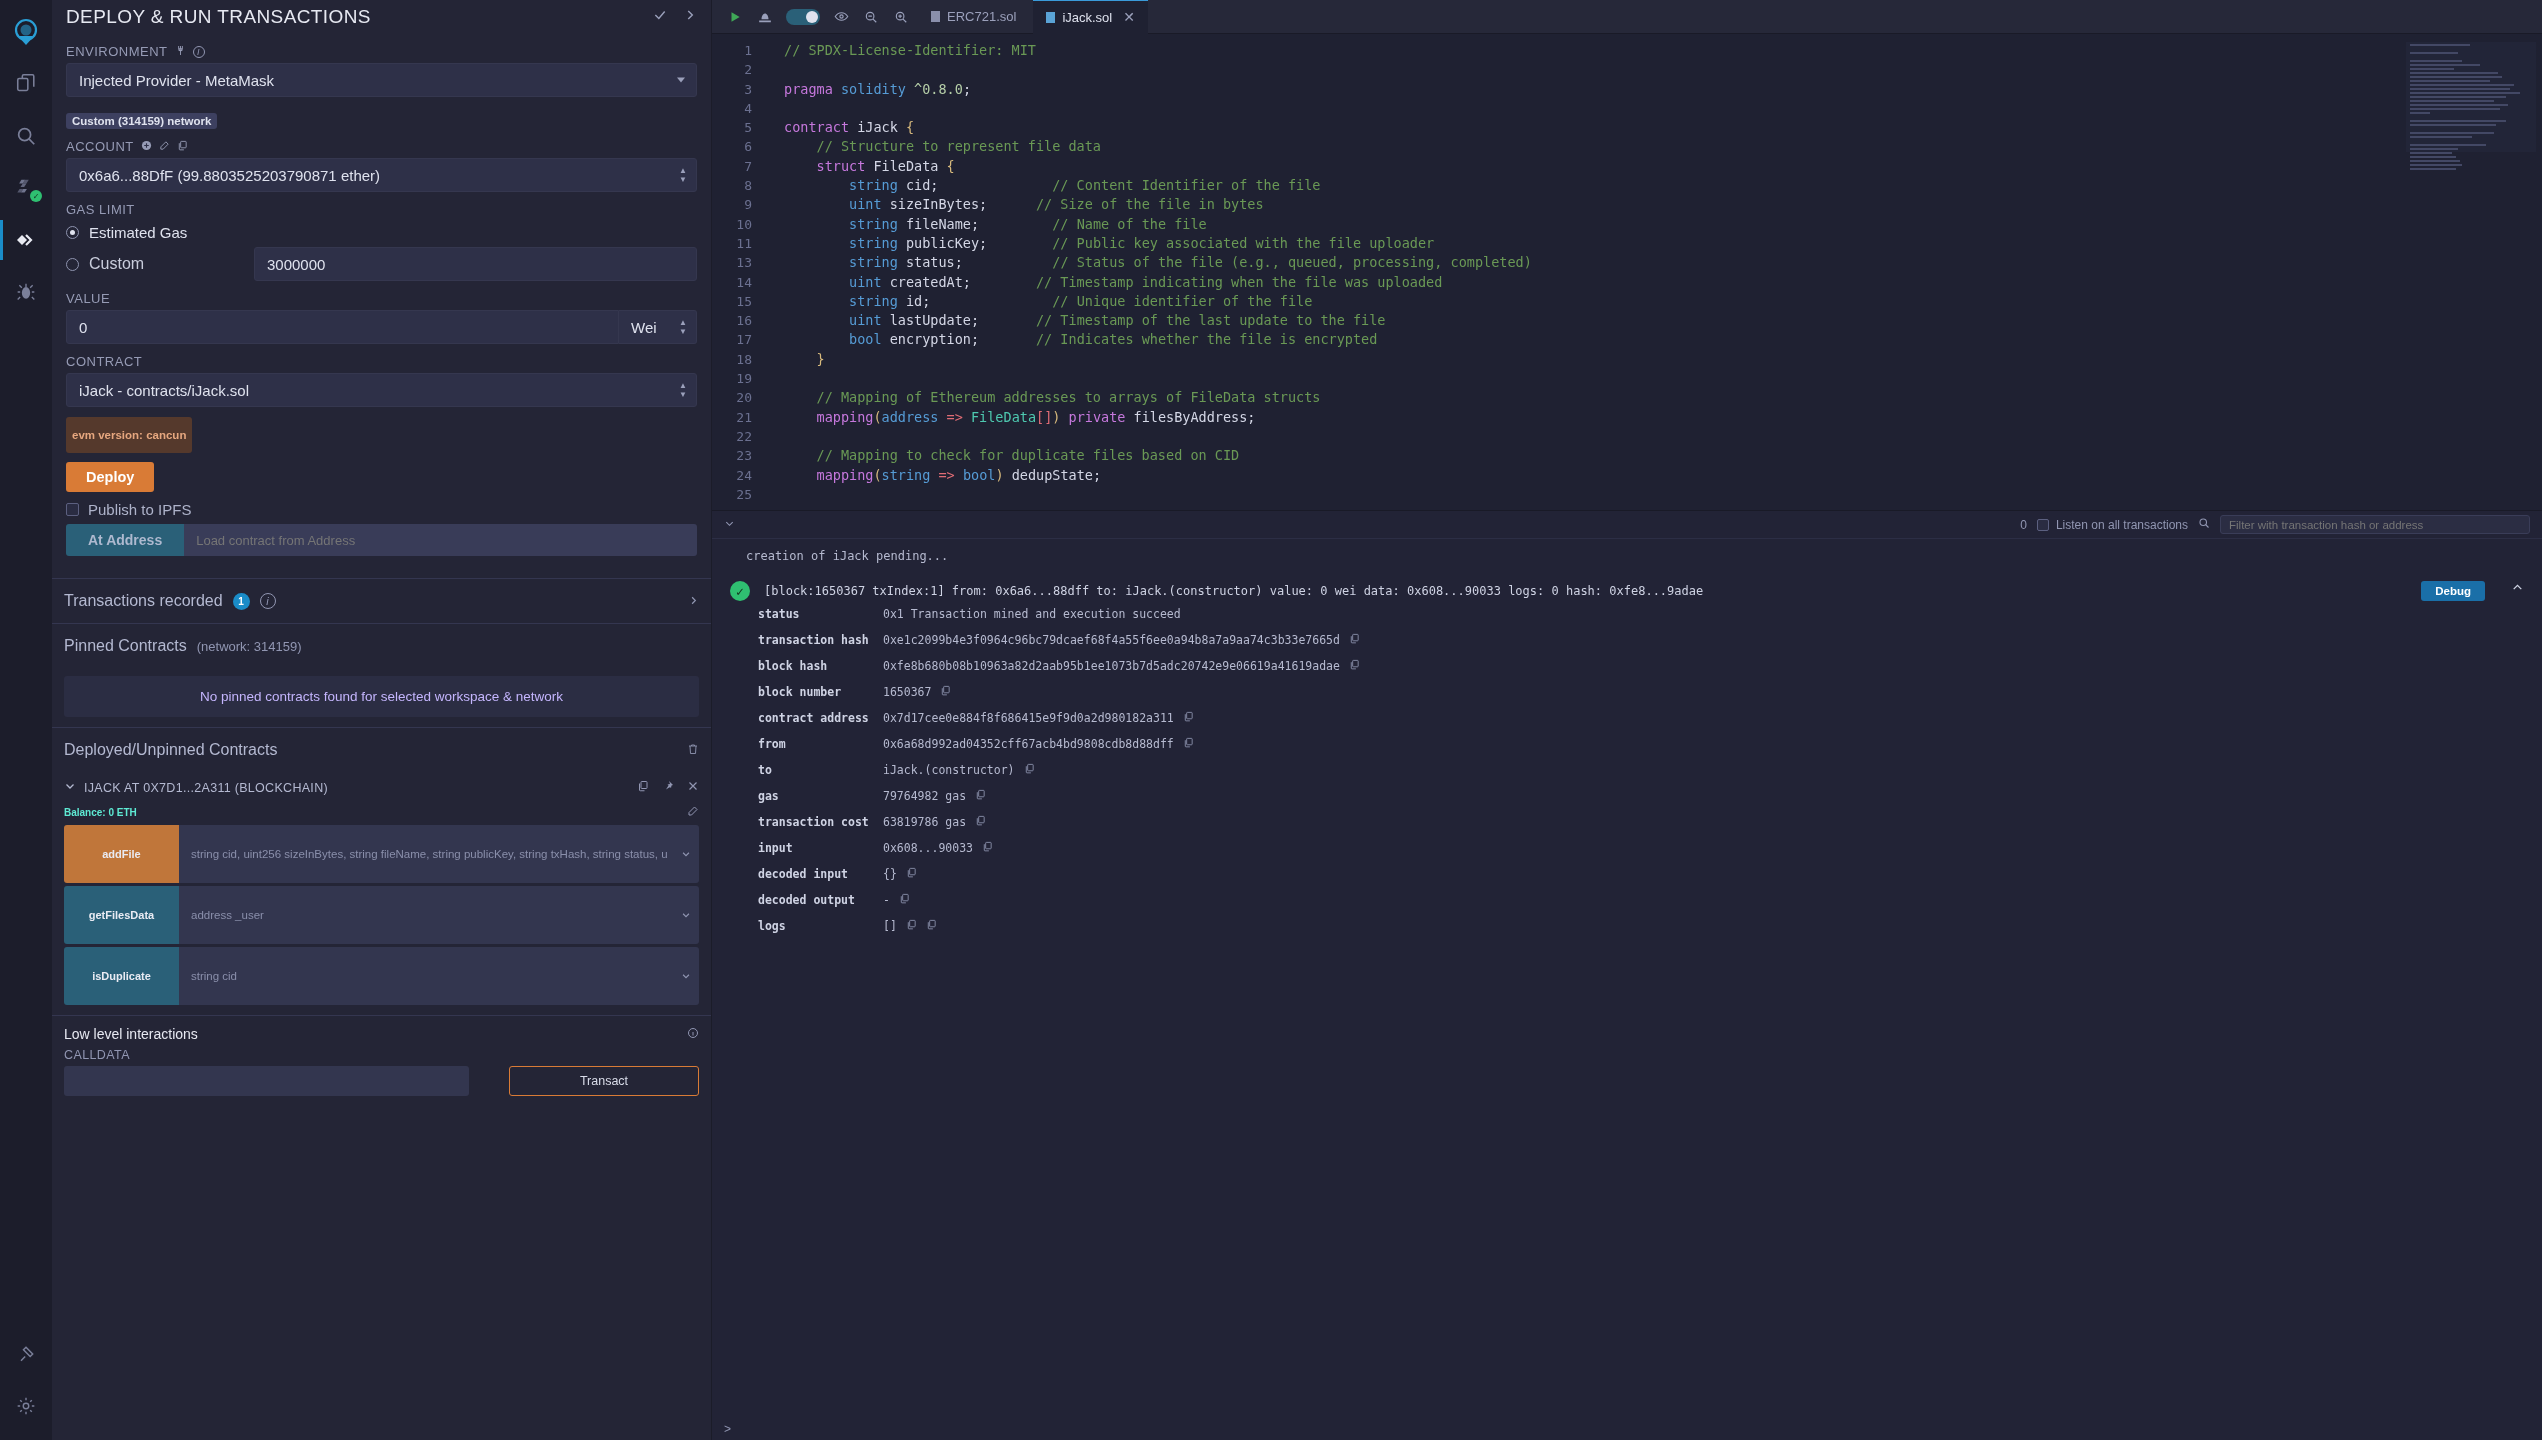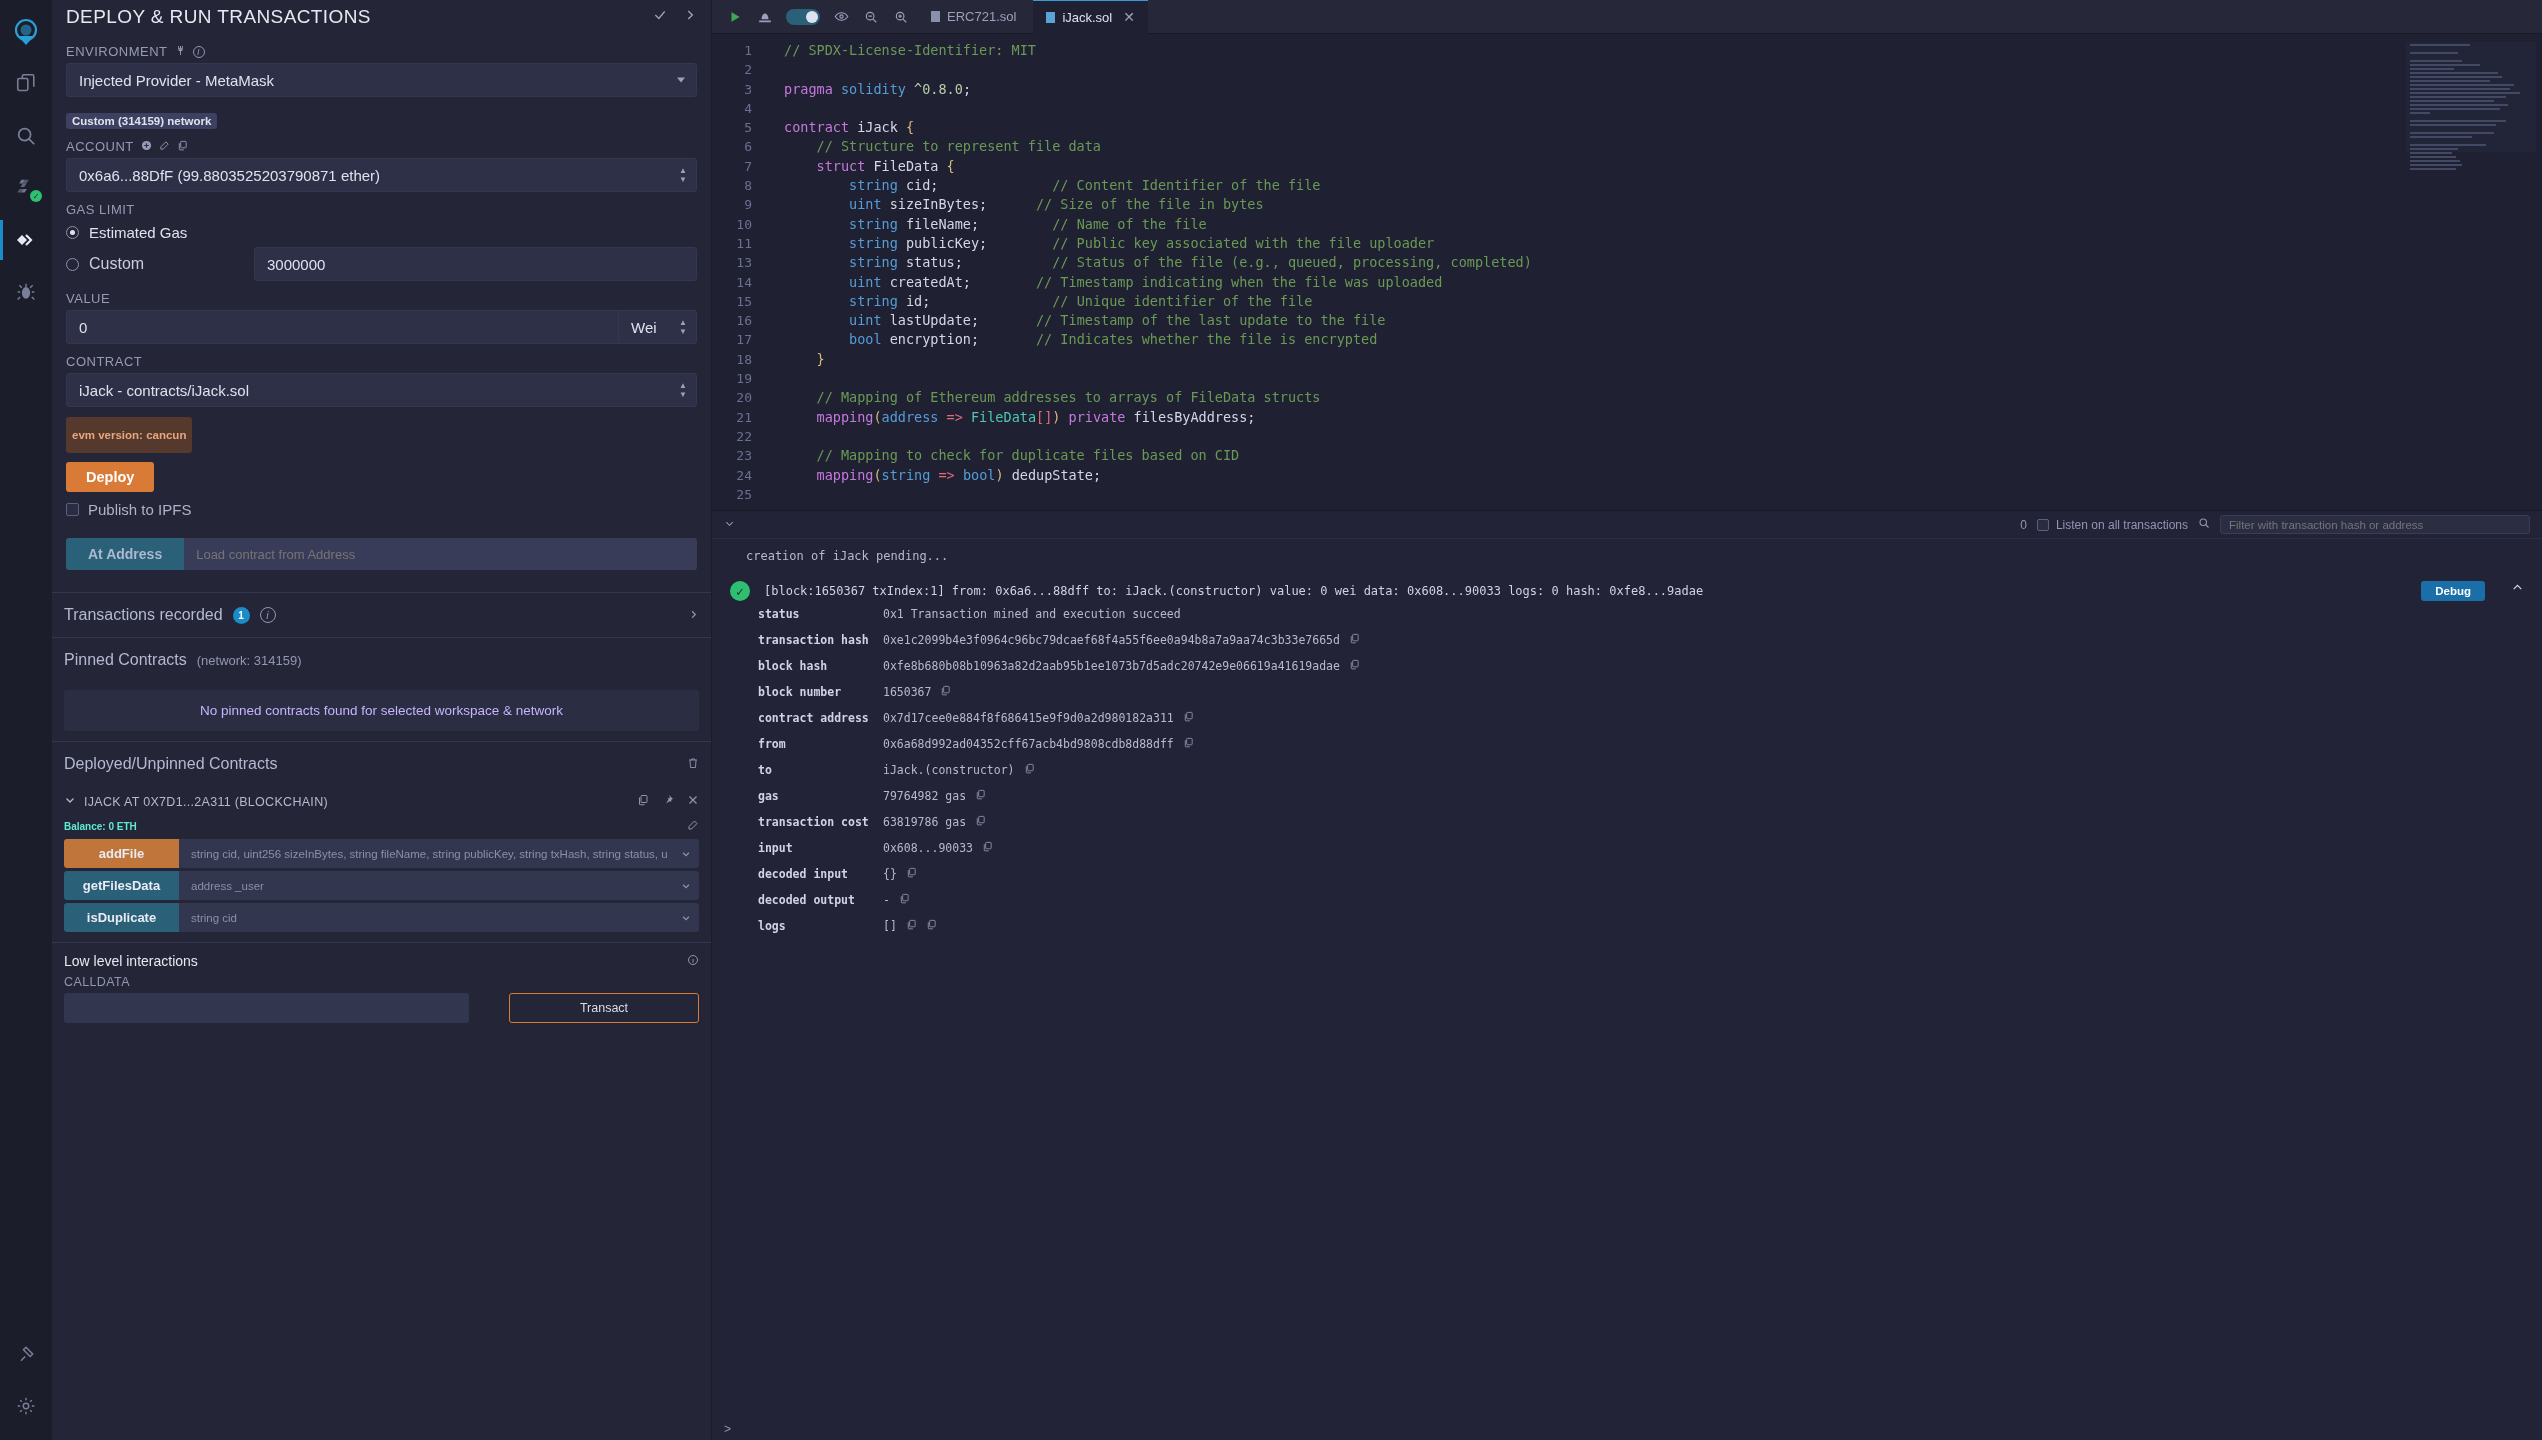--- a/index.html
+++ b/index.html
@@ -90,21 +90,21 @@
   .value-row .unit {
     width: 78px; border-left: none; border-top-left-radius: 0; border-bottom-left-radius: 0;
   }
   .btn-deploy {
     background: #d97b36; color: #fff; border: none; border-radius: 3px;
     font-size: 14.5px; font-weight: bold; padding: 7px 20px; margin-top: 9px; cursor: pointer;
   }
   .chk-row { display: flex; align-items: center; gap: 9px; margin-top: 9px; }
   .chk { width: 13px; height: 13px; border: 1px solid #5c6080; background: #2a2c42; flex: 0 0 13px; border-radius: 2px; }
   .chk-row span { font-size: 15px; color: #aeb3ca; }
-  .ataddr-row { display: flex; margin-top: 20px; }
+  .ataddr-row { display: flex; margin-top: 6px; }
   .btn-ataddr {
     background: #2a6078; color: #aeb9cf; border: none; font-size: 14px; font-weight: bold;
     padding: 8px 22px; border-radius: 3px 0 0 3px; cursor: pointer;
   }
   .ataddr-input {
     flex: 1; background: #393c58; border: none; color: #9196b2; font-size: 13px;
     padding: 0 12px; border-radius: 0 3px 3px 0;
   }
   .sep { border-top: 1px solid #343650; margin: 14px -14px 0; }
   .section-row {
@@ -128,22 +128,22 @@
   .contract-hdr {
     display: flex; align-items: center; gap: 8px; padding: 8px 12px 4px; font-size: 12.5px;
     color: #b4b9d1; letter-spacing: .3px;
   }
   .contract-hdr .icons { margin-left: auto; display: flex; gap: 13px; color: #9196b2; }
   .balance { font-size: 10px; color: #5eead4; padding: 6px 12px; font-weight: bold; display: flex; align-items: center; }
   .balance .pen { margin-left: auto; color: #9196b2; }
   .fn-row { display: flex; align-items: stretch; margin: 0 12px 3px; }
   .fn-btn {
     width: 115px; flex: 0 0 115px; border: none; border-radius: 3px 0 0 3px;
-    font-size: 13px; font-weight: bold; color: #e9ebf3; cursor: pointer;
-    background: #2a6078; padding: 7px 0;
+    font-size: 11px; font-weight: bold; color: #e9ebf3; cursor: pointer;
+    background: #2a6078; padding: 23px 0;
   }
   .fn-btn.orange { background: #c0763a; }
   .fn-args {
     flex: 1; background: #33364f; border: none; color: #8a8fab; font-size: 11.5px;
     padding: 0 12px; overflow: hidden; white-space: nowrap; display: flex; align-items: center;
   }
   .fn-caret {
     width: 26px; background: #33364f; border-radius: 0 3px 3px 0; display: flex;
     align-items: center; justify-content: center; color: #9196b2;
   }

